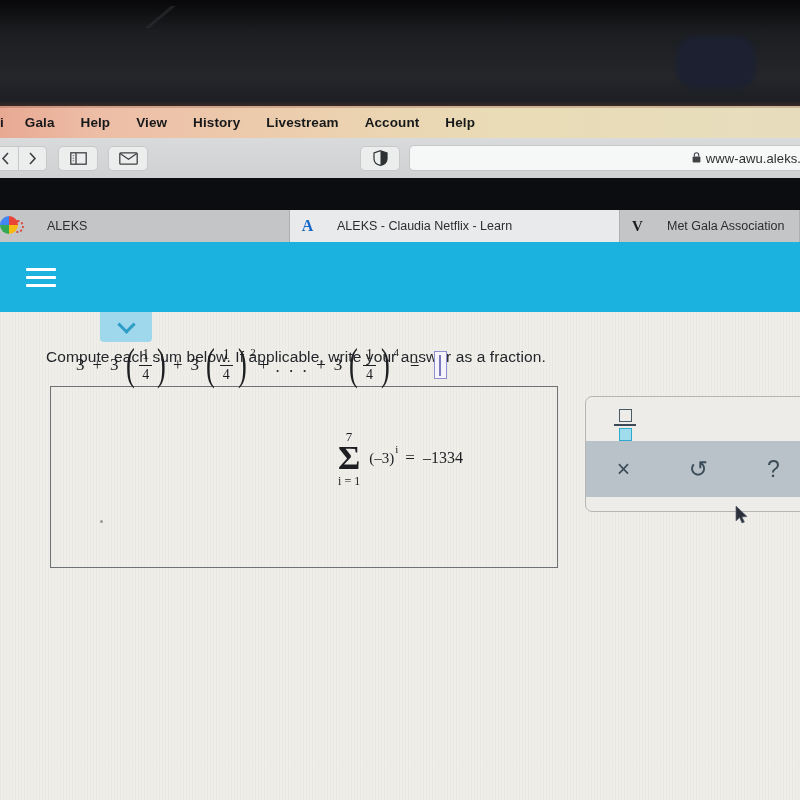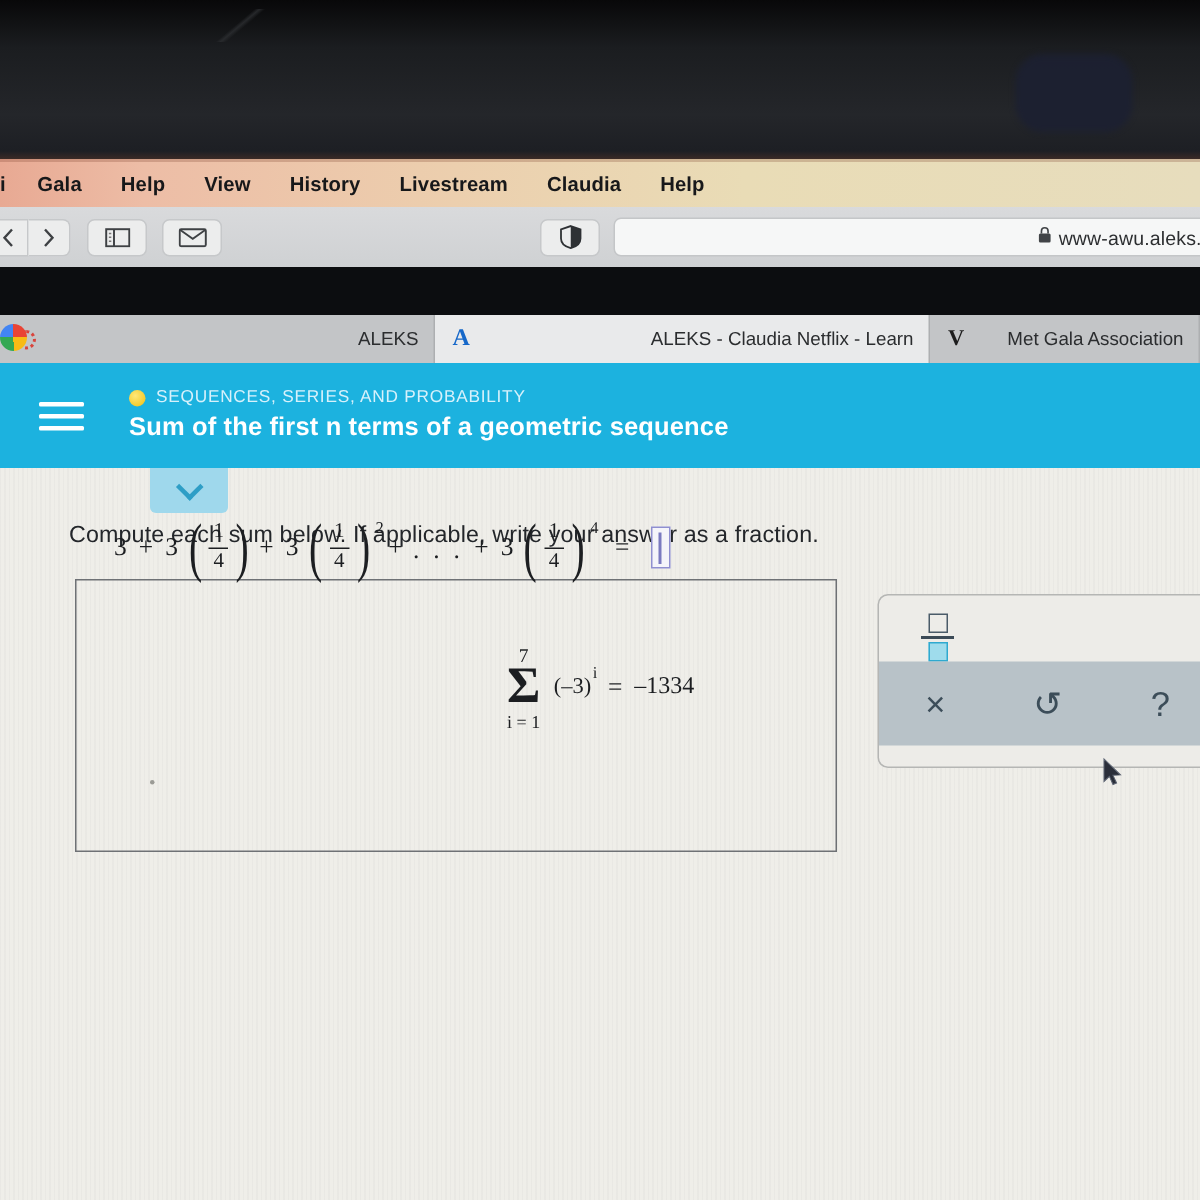--- a/index.html
+++ b/index.html
@@ -90,21 +90,21 @@
   }
 
   
   #tabbar {
     position: absolute; left: 0; top: 210px; width: 800px; height: 32px;
     background: #c3c5c7;
     display: flex; align-items: stretch;
     overflow: hidden;
   }
   .tab {
-    display: flex; align-items: center; justify-content: space-between; gap: 22px;
+    display: flex; align-items: center; justify-content: flex-start; gap: 22px;
     font-size: 12.5px; color: #2b2d2f; white-space: nowrap;
     border-right: 1px solid #adafb1;
     padding: 0 10px;
   }
   .tab.t1 { width: 290px; }
   .tab.t2 { width: 330px; background: #e9eaeb; }
   .tab.t3 { flex: 1; }
   .favicon { width: 15px; height: 15px; display: flex; align-items: center; justify-content: center; font-weight: bold; }
   .fav-aleks-ring {
     width: 13px; height: 13px; border-radius: 50%;
@@ -252,21 +252,21 @@
     <div id="bezel-blob"></div>
   </div>
 
   <div id="menubar">
     <div class="mi app">i</div>
     <div class="mi">Gala</div>
     <div class="mi">Help</div>
     <div class="mi">View</div>
     <div class="mi">History</div>
     <div class="mi">Livestream</div>
-    <div class="mi">Claudia</div>
+    <div class="mi">Account</div>
     <div class="mi">Help</div>
   </div>
 
   <div id="toolbar">
     <div class="tb-btn" id="nav-back">
       <svg width="9" height="13" viewBox="0 0 9 13">
         <path d="M7 1 L2 6.5 L7 12" fill="none" stroke="#3e4144" stroke-width="1.6"></path>
       </svg>
     </div>
     <div class="tb-btn" id="nav-fwd">
@@ -323,27 +323,20 @@
       <span>Met Gala Association</span>
     </div>
   </div>
   <div id="g-favicon"></div>
 
   <div id="aleks-header">
     <div id="hamburger">
       <span></span>
         <span></span>
         <span></span>
-    </div>
-    <div id="hdr-text">
-      <div id="hdr-cat">
-        <span id="cat-dot"></span>
-        <span id="cat-label">SEQUENCES, SERIES, AND PROBABILITY</span>
-      </div>
-      <div id="hdr-title">Sum of the first n terms of a geometric sequence</div>
     </div>
   </div>
 
   <div id="content">
     <div id="paper-texture"></div>
 
     <div id="collapse-tab">
       <span class="chev-down"></span>
     </div>
 

